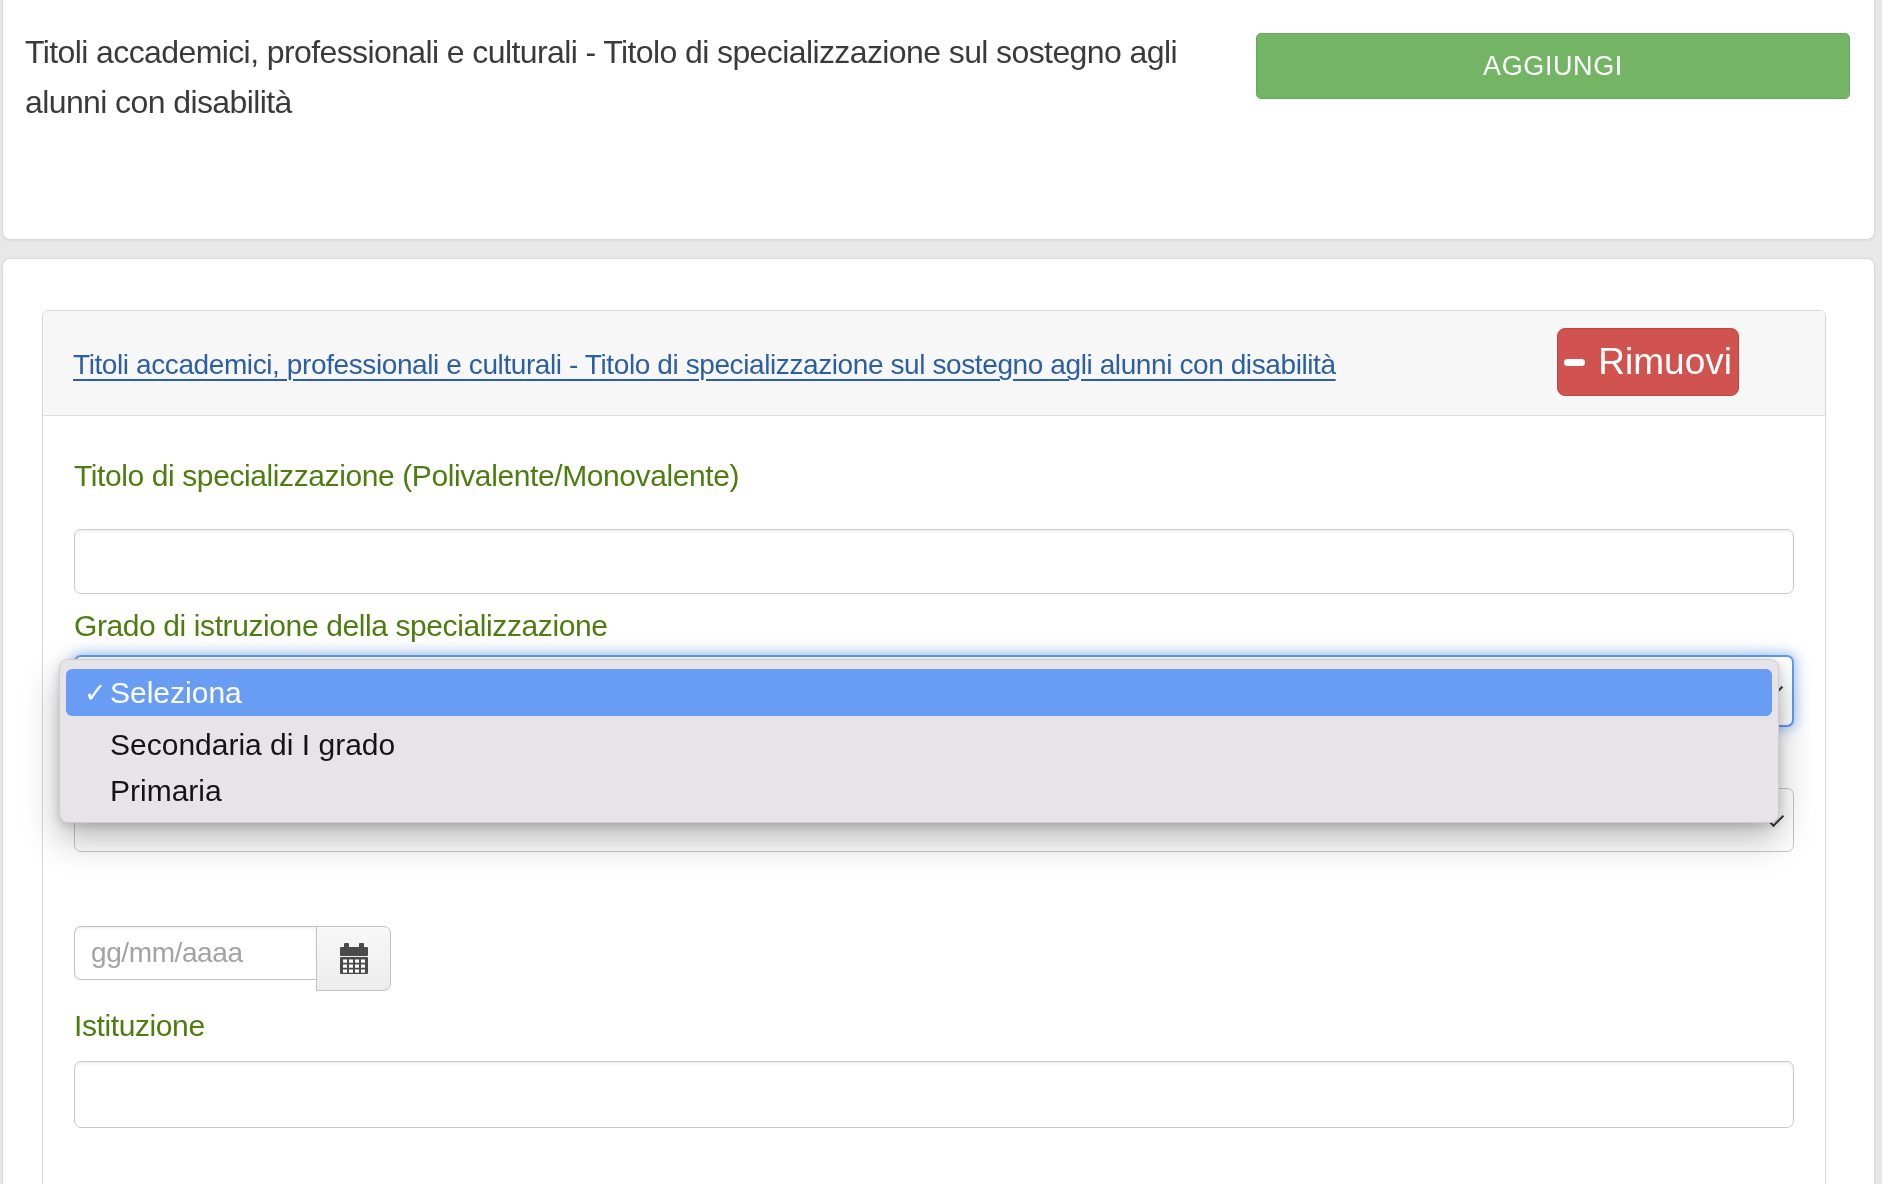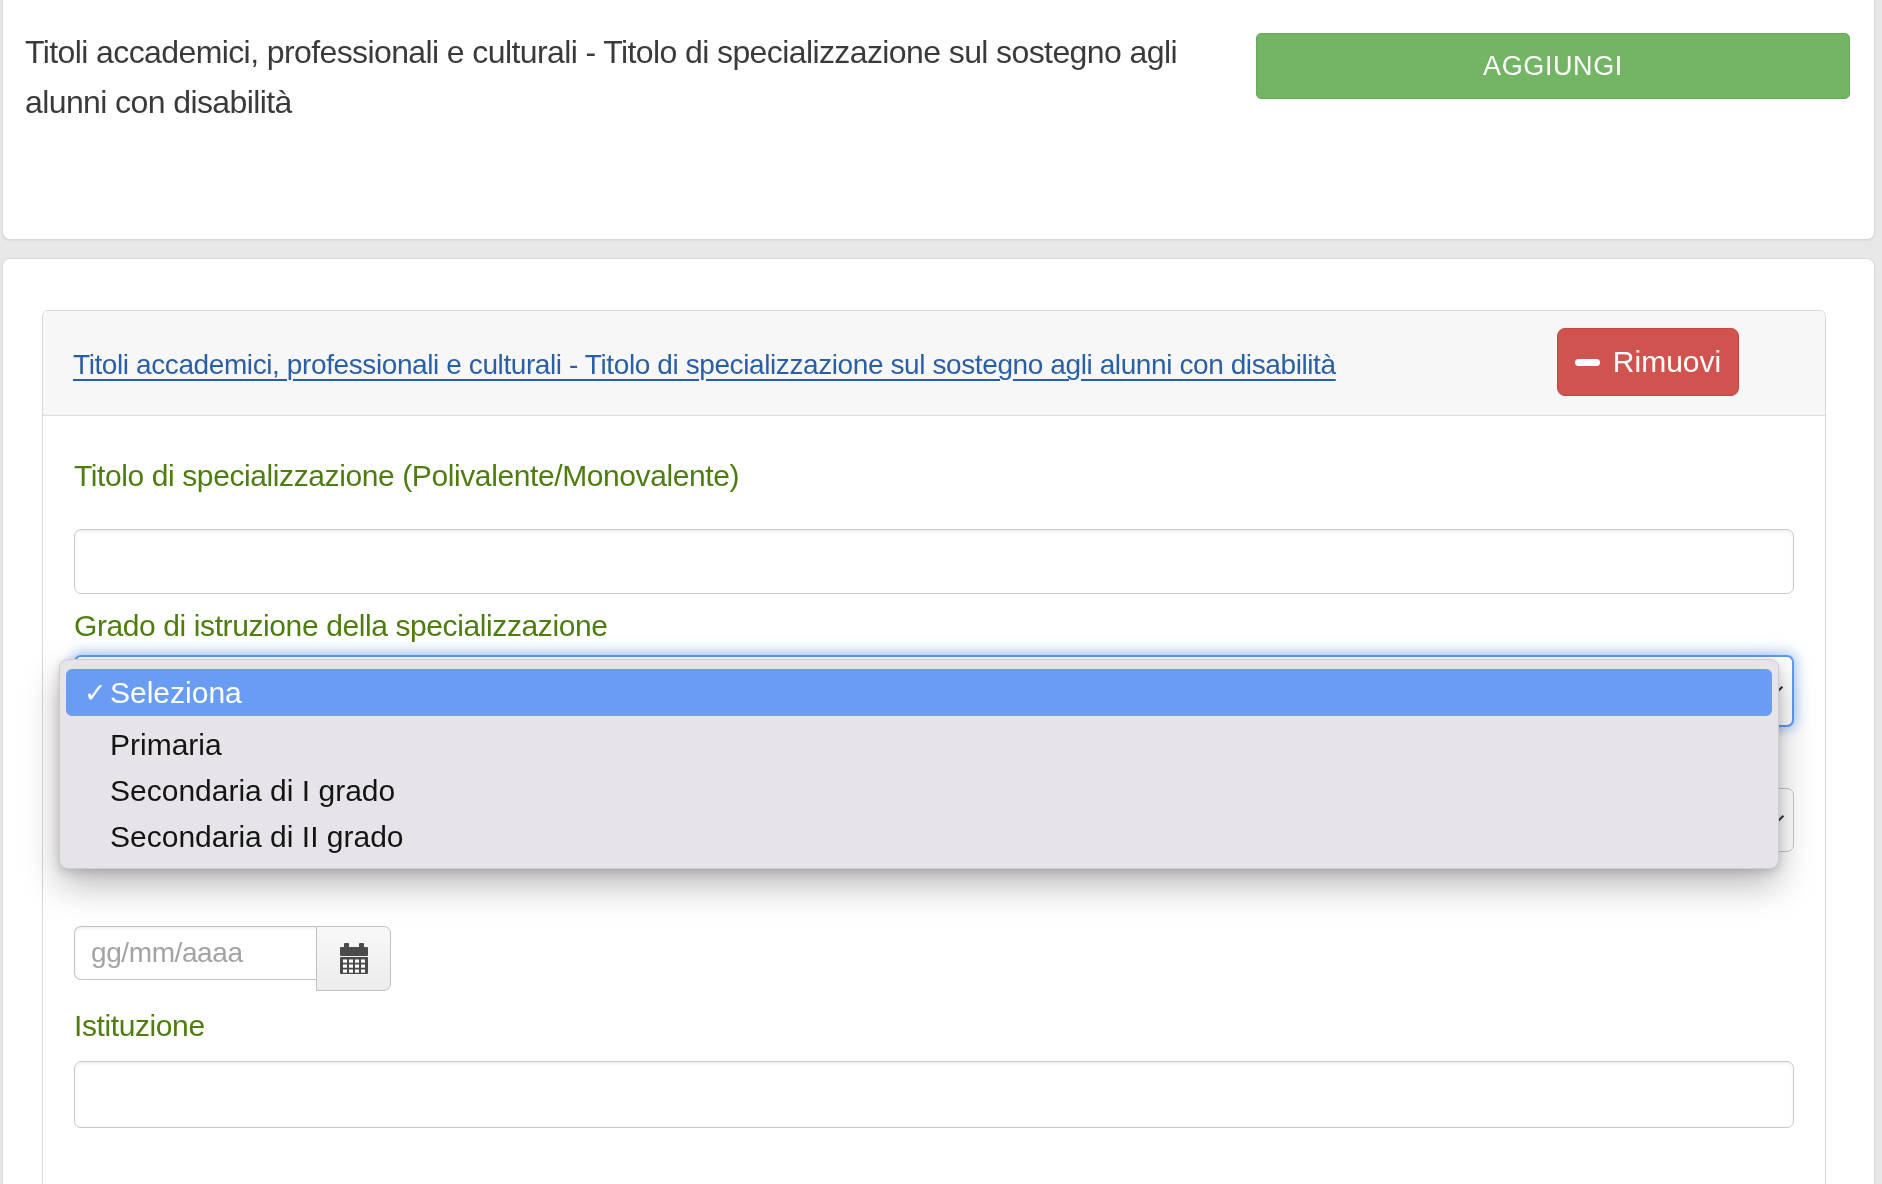--- a/index.html
+++ b/index.html
@@ -72,21 +72,21 @@
     text-decoration-thickness: 2px;
     text-underline-offset: 5px;
     white-space: nowrap;
     cursor: pointer;
   }
   .remove-btn {
     position: absolute; right: 86px; top: 17px; width: 182px; height: 68px;
     background: #d0534f;
     border: 1px solid #c5443f;
     border-radius: 8px;
-    color: #fff; font-size: 30px;
+    color: #fff; font-size: 37px;
     display: flex; align-items: center; justify-content: center; gap: 13px;
     cursor: pointer;
     box-sizing: border-box;
     font-family: inherit;
   }
   .minus-bar { width: 25px; height: 7px; background: #fff; border-radius: 3.5px; }
 
   
   .form-label {
     position: absolute;
@@ -247,25 +247,21 @@
   <div class="form-label" style="left:31px; top:696px;">Istituzione</div>
   <input class="text-input" style="left: 31px; top: 750px; width: 1720px; height: 67px;" type="text" value="">
 
   <div class="dropdown-popup">
     <div class="dd-row selected">
       <span class="check-slot">✓</span>
       <span>Seleziona</span>
     </div>
     <div class="dd-row">
       <span class="check-slot"></span>
-      <span>Primaria</span>
-    </div>
-    <div class="dd-row">
-      <span class="check-slot"></span>
       <span>Secondaria di I grado</span>
     </div>
     <div class="dd-row">
       <span class="check-slot"></span>
-      <span>Secondaria di II grado</span>
+      <span>Primaria</span>
     </div>
   </div>
 
 </div>
 
 </body></html>

